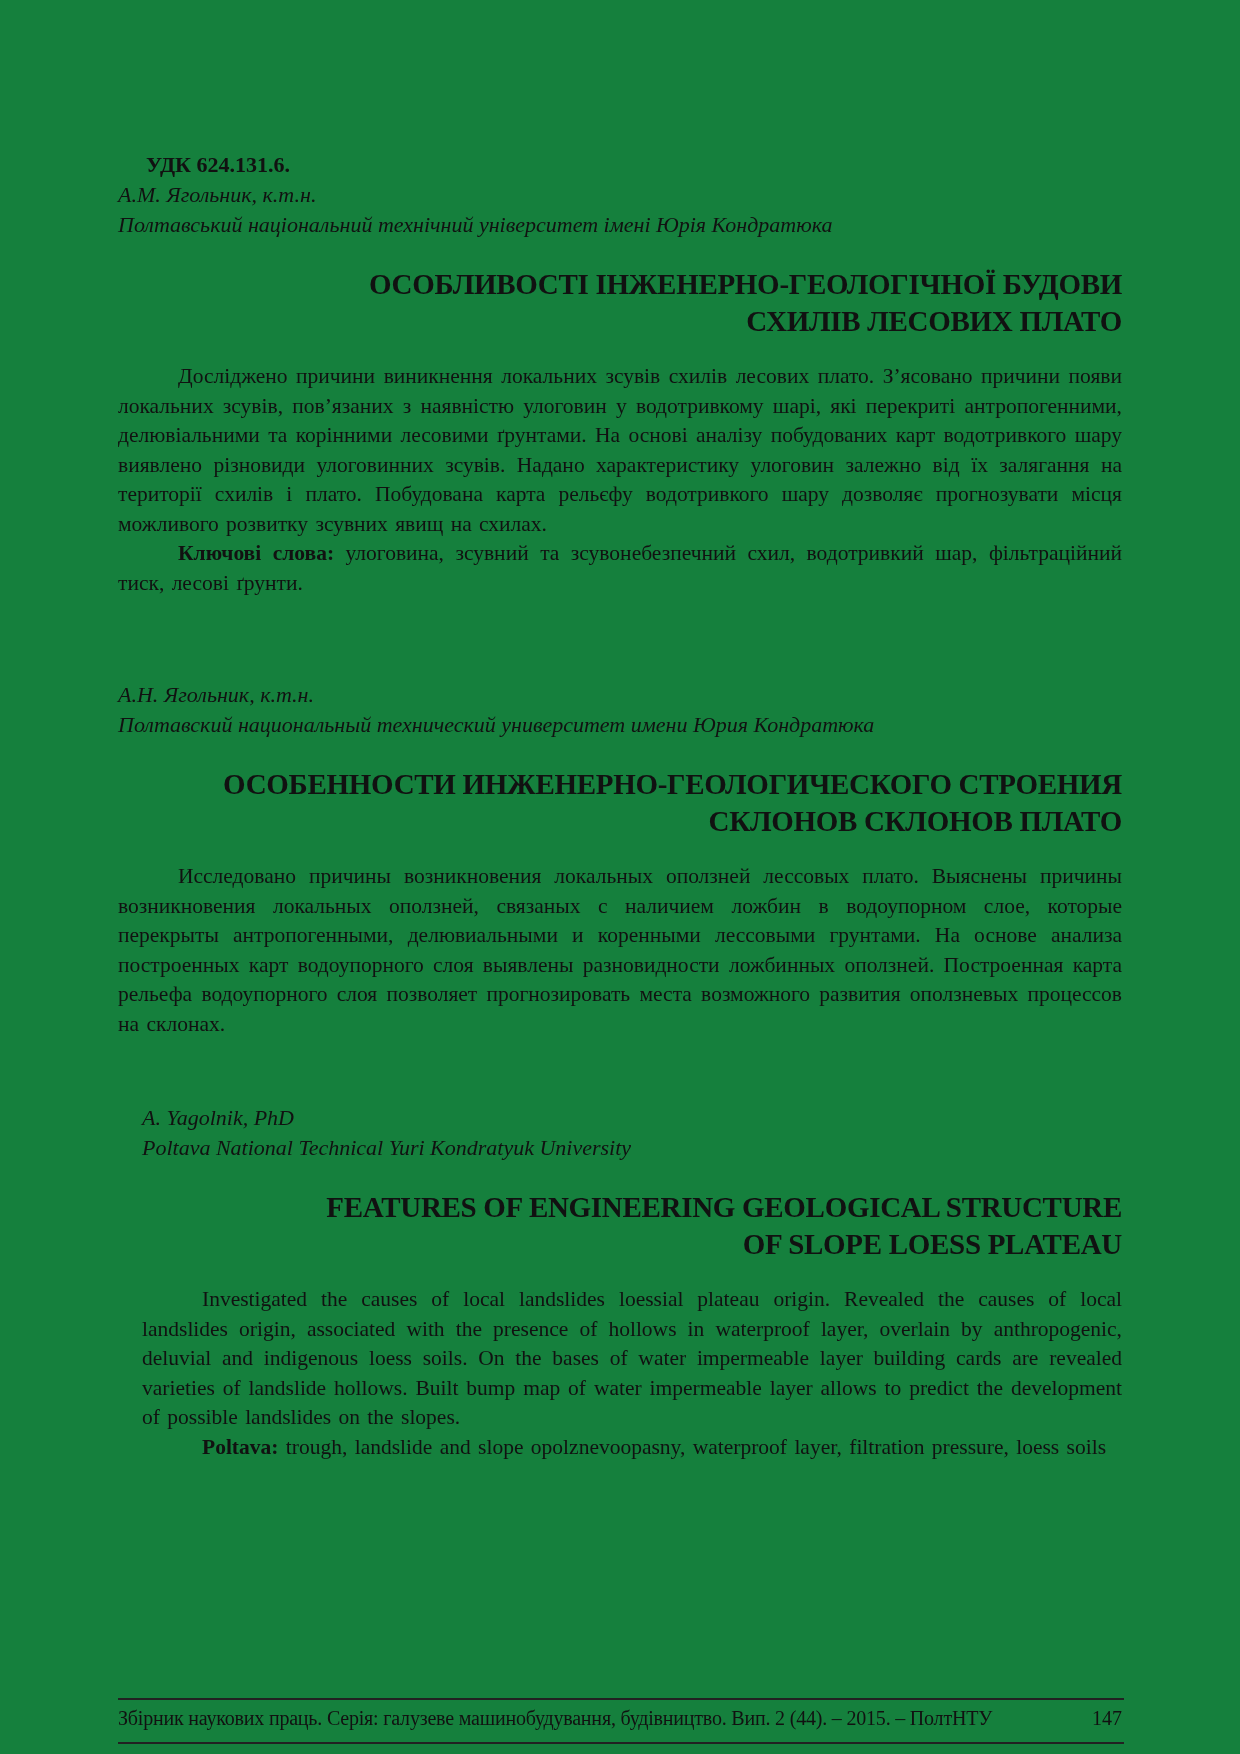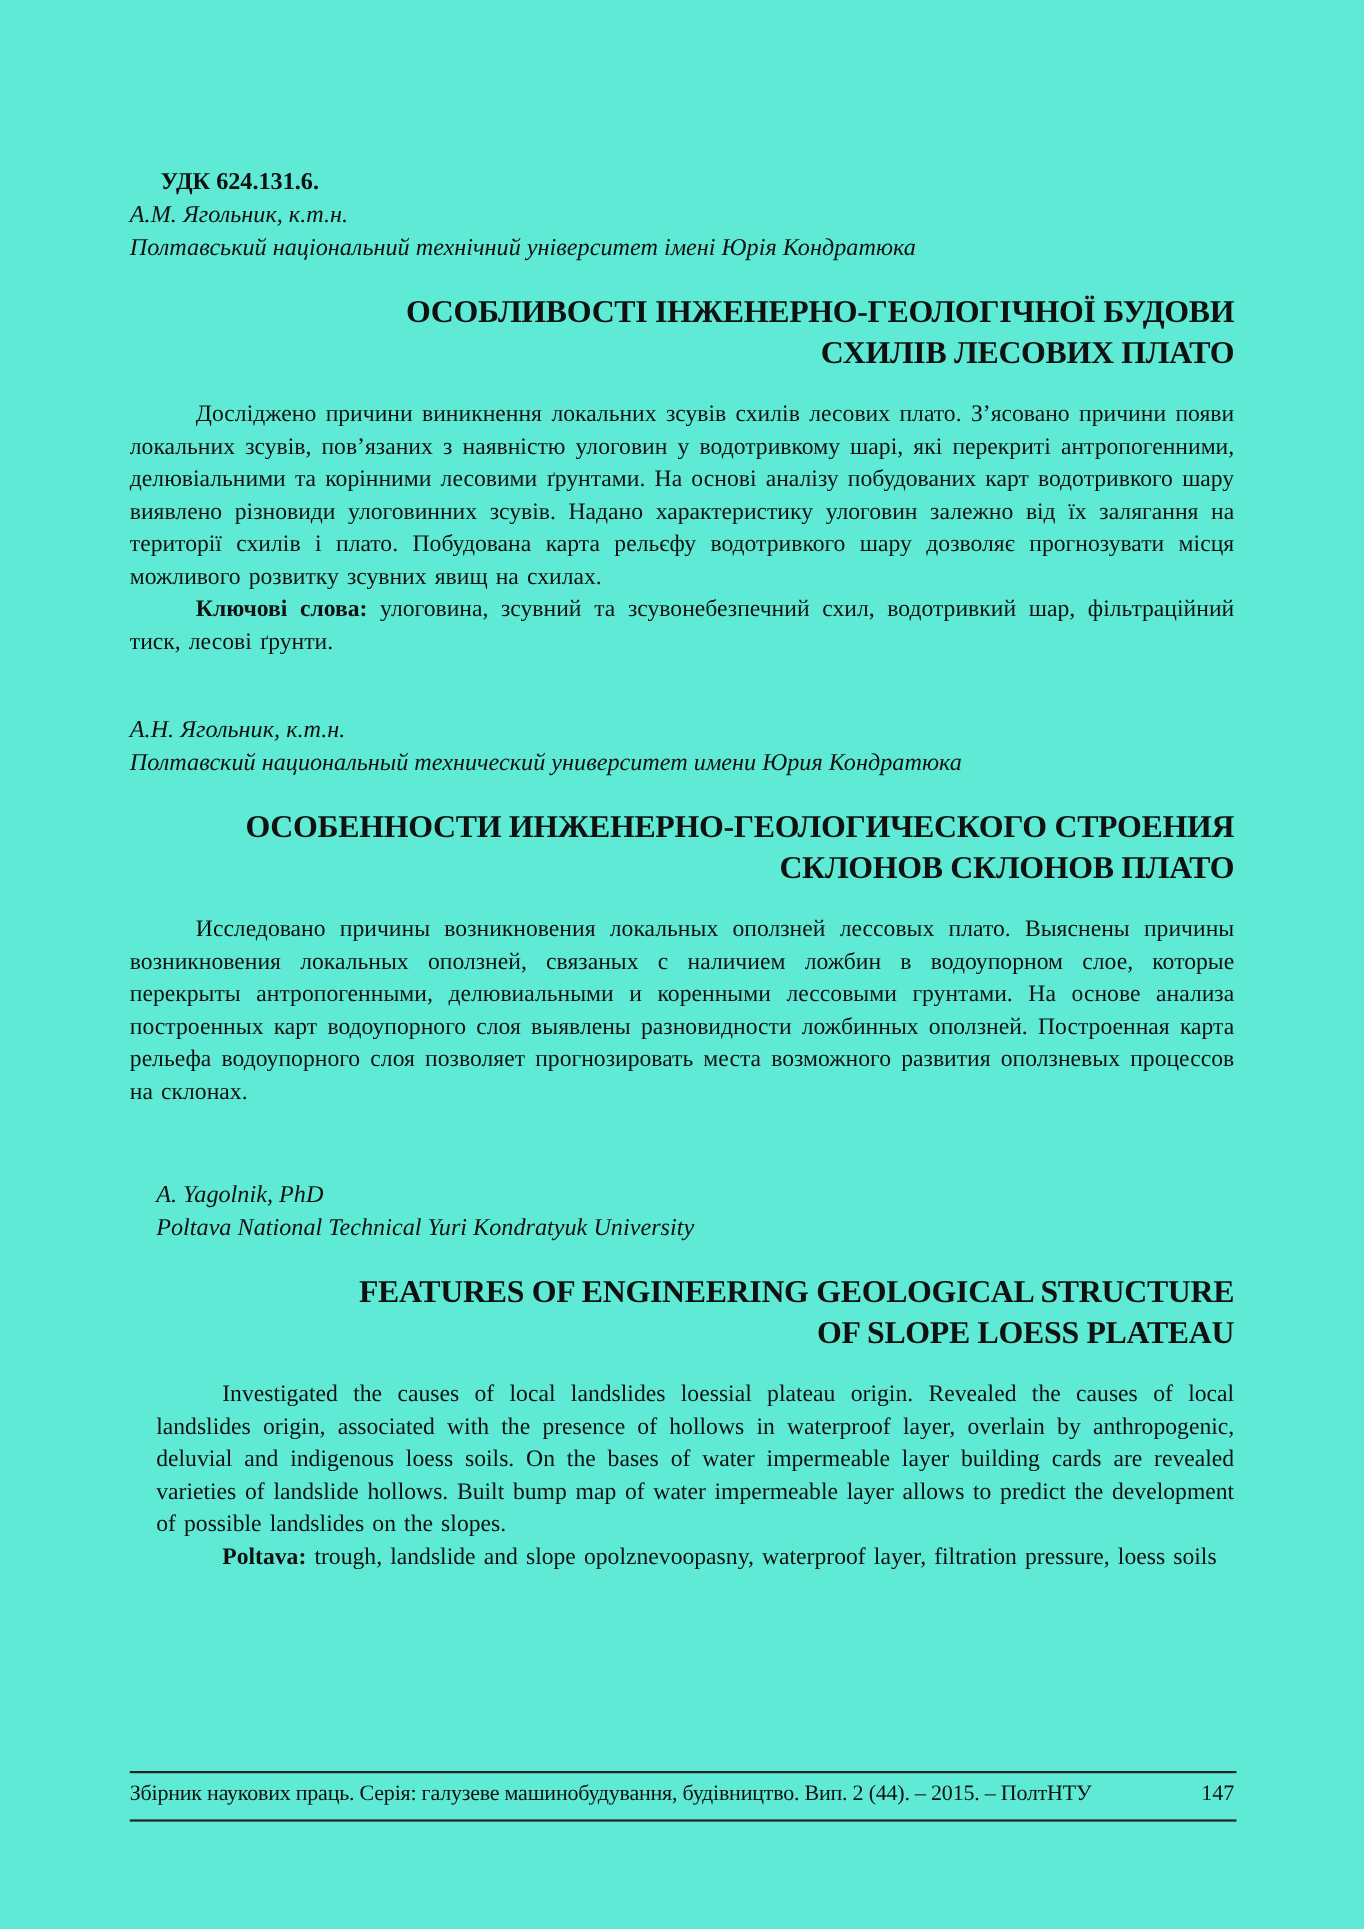--- a/index.html
+++ b/index.html
@@ -5,21 +5,21 @@
   html, body {
     margin: 0;
     padding: 0;
     background: #ffffff;
   }
   .page {
     position: relative;
     width: 1240px;
     height: 1754px;
     margin: 0 auto;
-    background: #5eead4;
+    background: #15803d;
     box-sizing: border-box;
     padding: 150px 118px 0 118px;
     font-family: "Liberation Serif", "DejaVu Serif", serif;
     color: #111111;
     overflow: hidden;
   }
   .udc {
     font-weight: bold;
     font-size: 22px;
     line-height: 30px;
@@ -48,27 +48,27 @@
     text-align: justify;
     text-indent: 60px;
     word-spacing: 2px;
   }
   .kw {
     margin-top: 0;
   }
   .kw-label {
     font-weight: bold;
   }
-  .sec-ru { margin-top: 50px; }
+  .sec-ru { margin-top: 82px; }
   .sec-en { margin-top: 64px; margin-left: 24px; }
   .footer {
     position: absolute;
     left: 118px;
     right: 116px;
-    top: 1610px;
+    top: 1698px;
     border-top: 2px solid #222222;
     border-bottom: 2px solid #222222;
   }
   .footer-row {
     display: flex;
     justify-content: space-between;
     align-items: baseline;
     padding: 6px 2px 12px 0;
     font-size: 20px;
     line-height: 24px;

